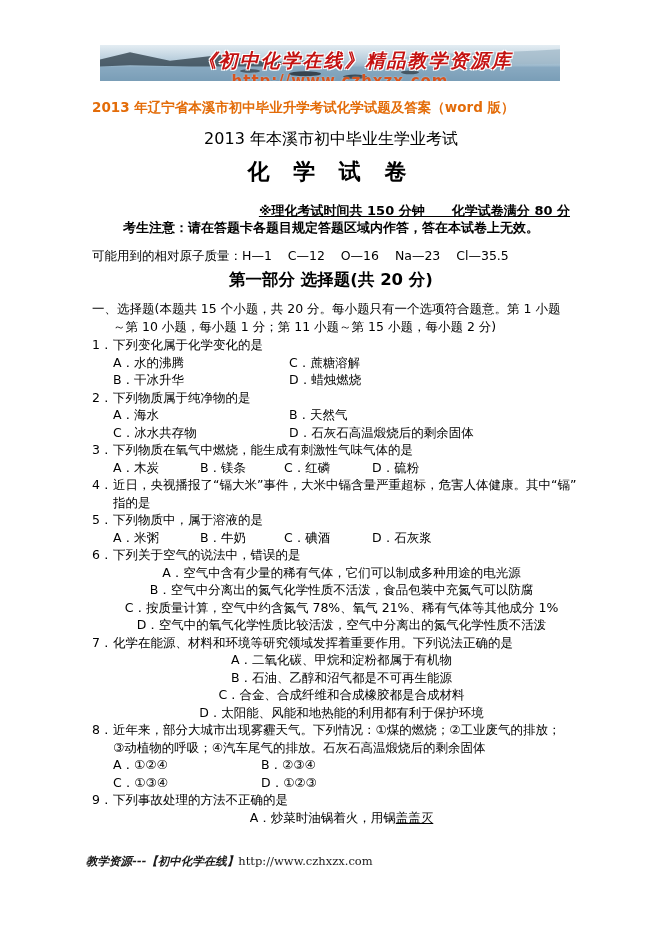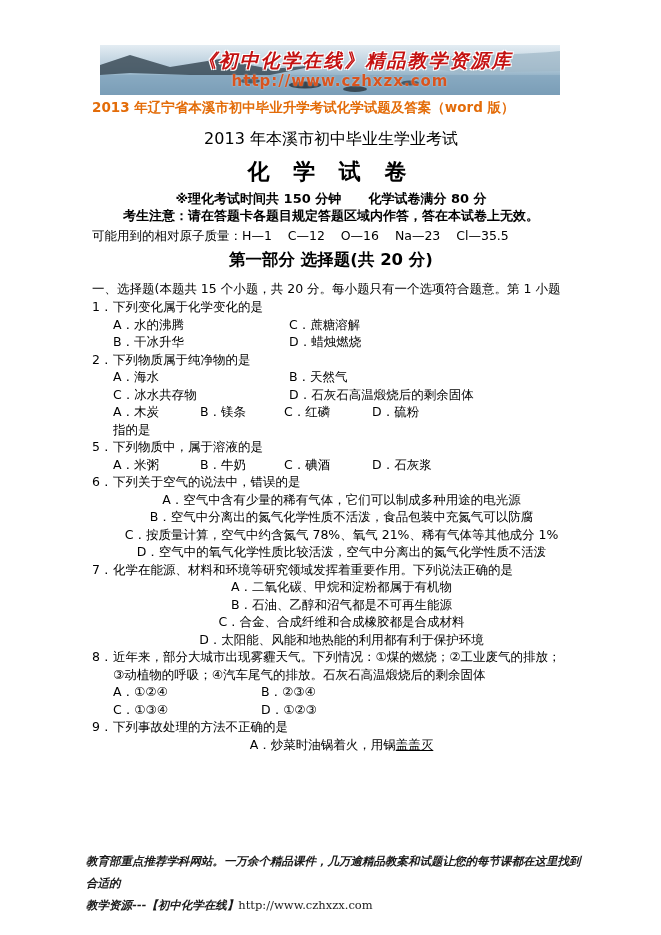--- a/index.html
+++ b/index.html
@@ -4,21 +4,21 @@
 <style>
   html,body{margin:0;padding:0;}
   body{
     width:661px;height:935px;background:#ffffff;
     font-family:"DejaVu Sans","Liberation Sans",sans-serif;
     color:#000;
   }
   .page{position:relative;width:661px;height:935px;overflow:hidden;background:#fff;}
 
   
-  .banner{position:absolute;left:100px;top:45px;width:460px;height:50px;overflow:hidden;}
+  .banner{position:absolute;left:100px;top:45px;width:460px;height:36px;overflow:hidden;}
   .banner svg{position:absolute;left:0;top:0;width:100%;height:100%;}
   .banner-title{
     position:absolute;left:55px;top:3px;width:400px;text-align:center;
     font-size:19px;font-weight:bold;letter-spacing:2px;color:#c41212;
     font-family:"DejaVu Serif","Liberation Serif",serif;font-style:italic;
     text-shadow:-1px -1px 0 #fff,1px -1px 0 #fff,-1px 1px 0 #fff,1px 1px 0 #fff;
     white-space:nowrap;
   }
   .banner-url{
     position:absolute;left:80px;top:27px;width:320px;text-align:center;
@@ -28,24 +28,24 @@
 
   
   .content{position:absolute;left:92px;top:98px;width:478px;}
   .doc-title{
     color:#E36C09;font-weight:bold;font-size:13.5px;line-height:18px;
     margin-bottom:13px;white-space:nowrap;
   }
   .exam-title{text-align:center;font-size:16px;line-height:20px;margin-bottom:7px;}
   .paper-title{
     text-align:center;font-size:22px;font-weight:bold;letter-spacing:8px;
-    line-height:30px;margin-bottom:4px;font-family:"DejaVu Serif","Liberation Serif",serif;
+    line-height:30px;margin-bottom:16px;font-family:"DejaVu Serif","Liberation Serif",serif;
   }
-  .notice1{text-align:center;font-weight:bold;font-size:13px;line-height:17px;white-space:pre;}
-  .notice2{text-align:center;font-weight:bold;font-size:13px;line-height:17px;margin-bottom:3px;}
+  .notice1{text-align:right;font-weight:bold;font-size:13px;line-height:17px;white-space:pre;text-decoration:underline;}
+  .notice2{text-align:center;font-weight:bold;font-size:13px;line-height:17px;margin-bottom:11px;}
   .atomic{font-size:12.5px;line-height:17px;margin-bottom:4px;white-space:pre;}
   .section-title{text-align:center;font-weight:bold;font-size:16.5px;line-height:24px;margin:4px 0 8px 0;}
 
   .intro div{font-size:12.5px;line-height:18px;}
   .intro .cont{padding-left:21px;}
 
   
   .questions{font-size:12.5px;line-height:17.5px;}
   .stem{white-space:nowrap;}
   .stem .qnum{display:inline-block;min-width:21px;}
@@ -97,20 +97,21 @@
   <div class="content">
     <div class="doc-title">2013 年辽宁省本溪市初中毕业升学考试化学试题及答案（word 版）</div>
     <div class="exam-title">2013 年本溪市初中毕业生学业考试</div>
     <div class="paper-title">化 学 试 卷</div>
     <div class="notice1">※理化考试时间共 150 分钟      化学试卷满分 80 分</div>
     <div class="notice2">考生注意：请在答题卡各题目规定答题区域内作答，答在本试卷上无效。</div>
     <div class="atomic">可能用到的相对原子质量：H—1    C—12    O—16    Na—23    Cl—35.5</div>
     <div class="section-title">第一部分   选择题(共 20 分)</div>
     <div class="intro">
       <div>一、选择题(本题共 15 个小题，共 20 分。每小题只有一个选项符合题意。第 1 小题</div>
+      <div class="cont">～第 10 小题，每小题 1 分；第 11 小题～第 15 小题，每小题 2 分)</div>
     </div>
     <div class="questions">
         <div class="question">
           <div class="stem"><span class="qnum">1．</span><span>下列变化属于化学变化的是</span></div>
           <div class="opts grid2">
             <span class="opt"><span class="olabel">A．</span><span>水的沸腾</span></span>
             <span class="opt"><span class="olabel">C．</span><span>蔗糖溶解</span></span>
             <span class="opt"><span class="olabel">B．</span><span>干冰升华</span></span>
             <span class="opt"><span class="olabel">D．</span><span>蜡烛燃烧</span></span>
           </div>
@@ -118,28 +119,30 @@
         <div class="question">
           <div class="stem"><span class="qnum">2．</span><span>下列物质属于纯净物的是</span></div>
           <div class="opts grid2">
             <span class="opt"><span class="olabel">A．</span><span>海水</span></span>
             <span class="opt"><span class="olabel">B．</span><span>天然气</span></span>
             <span class="opt"><span class="olabel">C．</span><span>冰水共存物</span></span>
             <span class="opt"><span class="olabel">D．</span><span>石灰石高温煅烧后的剩余固体</span></span>
           </div>
         </div>
         <div class="question">
+          <div class="stem"><span class="qnum">3．</span><span>下列物质在氧气中燃烧，能生成有刺激性气味气体的是</span></div>
           <div class="opts inline4">
             <span class="opt"><span class="olabel">A．</span><span>木炭</span></span>
             <span class="opt"><span class="olabel">B．</span><span>镁条</span></span>
             <span class="opt"><span class="olabel">C．</span><span>红磷</span></span>
             <span class="opt"><span class="olabel">D．</span><span>硫粉</span></span>
           </div>
         </div>
         <div class="question">
+          <div class="stem"><span class="qnum">4．</span><span>近日，央视播报了“镉大米”事件，大米中镉含量严重超标，危害人体健康。其中“镉”</span></div>
           <div class="stem cont"><span>指的是</span></div>
         </div>
         <div class="question">
           <div class="stem"><span class="qnum">5．</span><span>下列物质中，属于溶液的是</span></div>
           <div class="opts inline4">
             <span class="opt"><span class="olabel">A．</span><span>米粥</span></span>
             <span class="opt"><span class="olabel">B．</span><span>牛奶</span></span>
             <span class="opt"><span class="olabel">C．</span><span>碘酒</span></span>
             <span class="opt"><span class="olabel">D．</span><span>石灰浆</span></span>
           </div>
@@ -175,19 +178,18 @@
         <div class="question">
           <div class="stem"><span class="qnum">9．</span><span>下列事故处理的方法不正确的是</span></div>
           <div class="opts list">
             <span class="opt"><span class="olabel">A．</span><span>炒菜时油锅着火，用锅</span><span class="underl">盖盖灭</span></span>
           </div>
         </div>
       </div>
   </div>
 
   <div class="footer">
-    <div>教育部重点推荐学科网站。一万余个精品课件，几万逾精品教案和试题让您的每节课都在这里找到合适的</div>
     <div>
       <span>教学资源---【初中化学在线】</span><span class="url">http://www.czhxzx.com</span>
     </div>
   </div>
 
 </div>
 
 </body></html>

